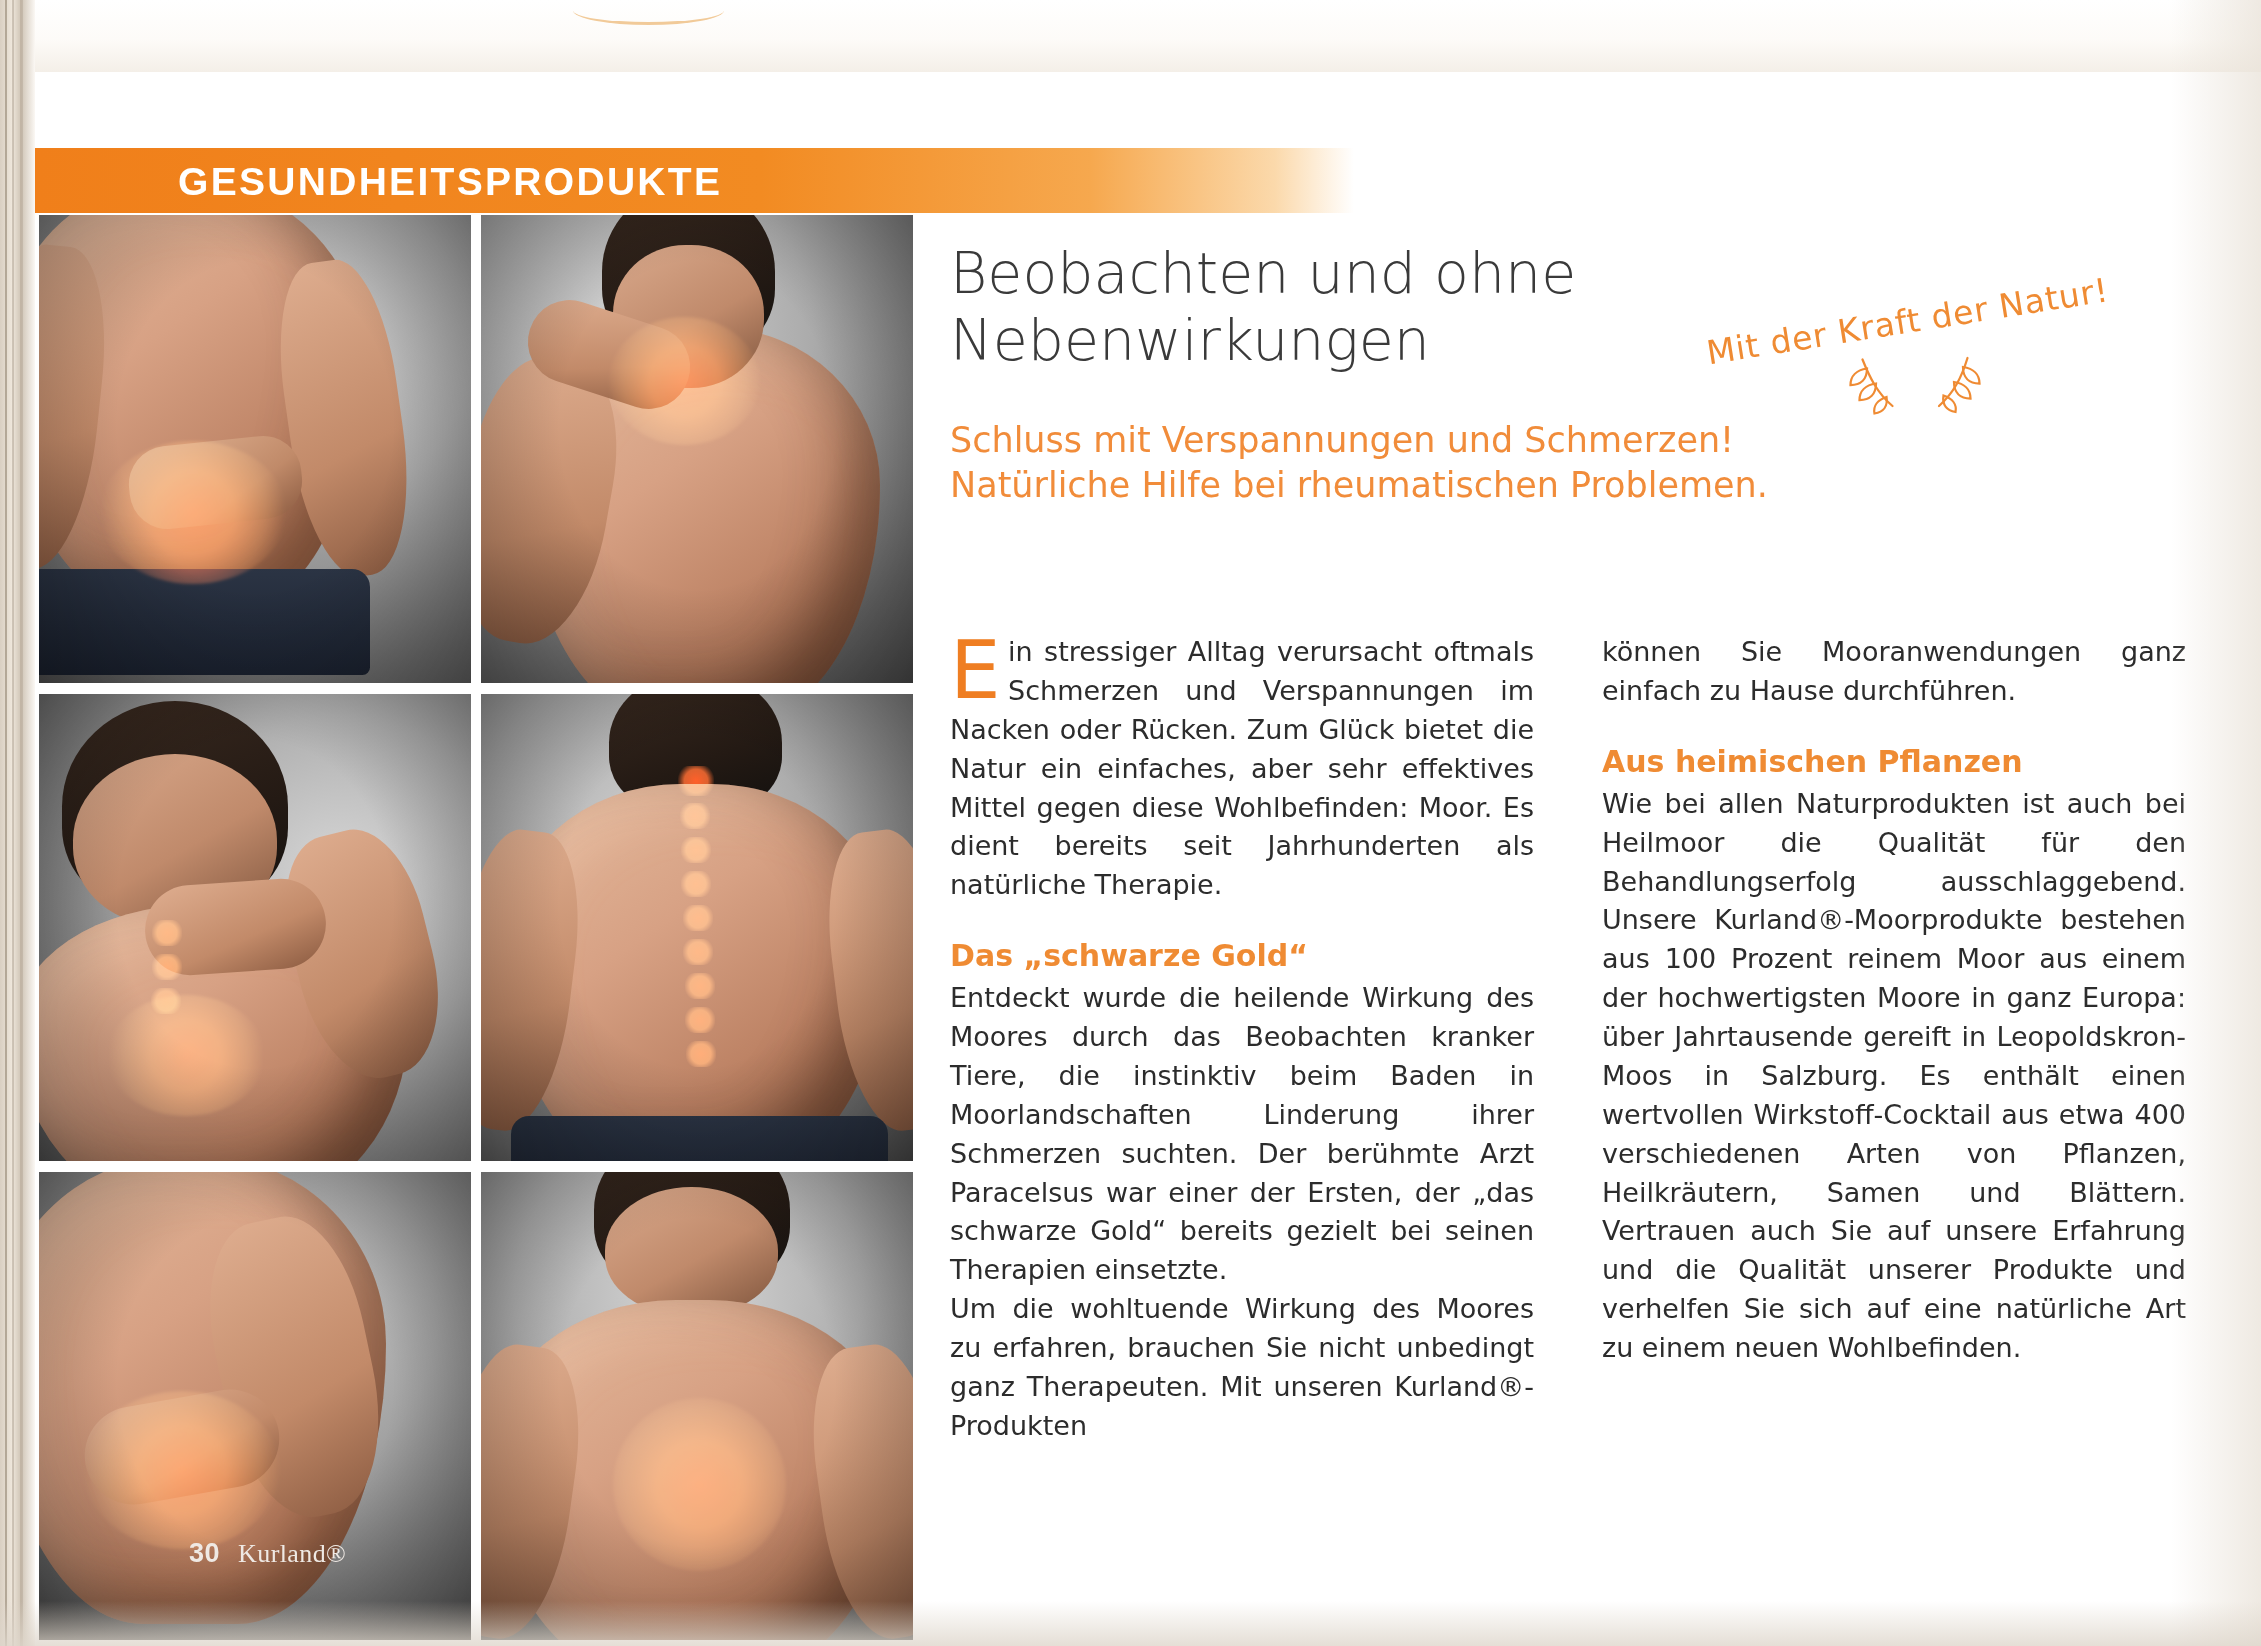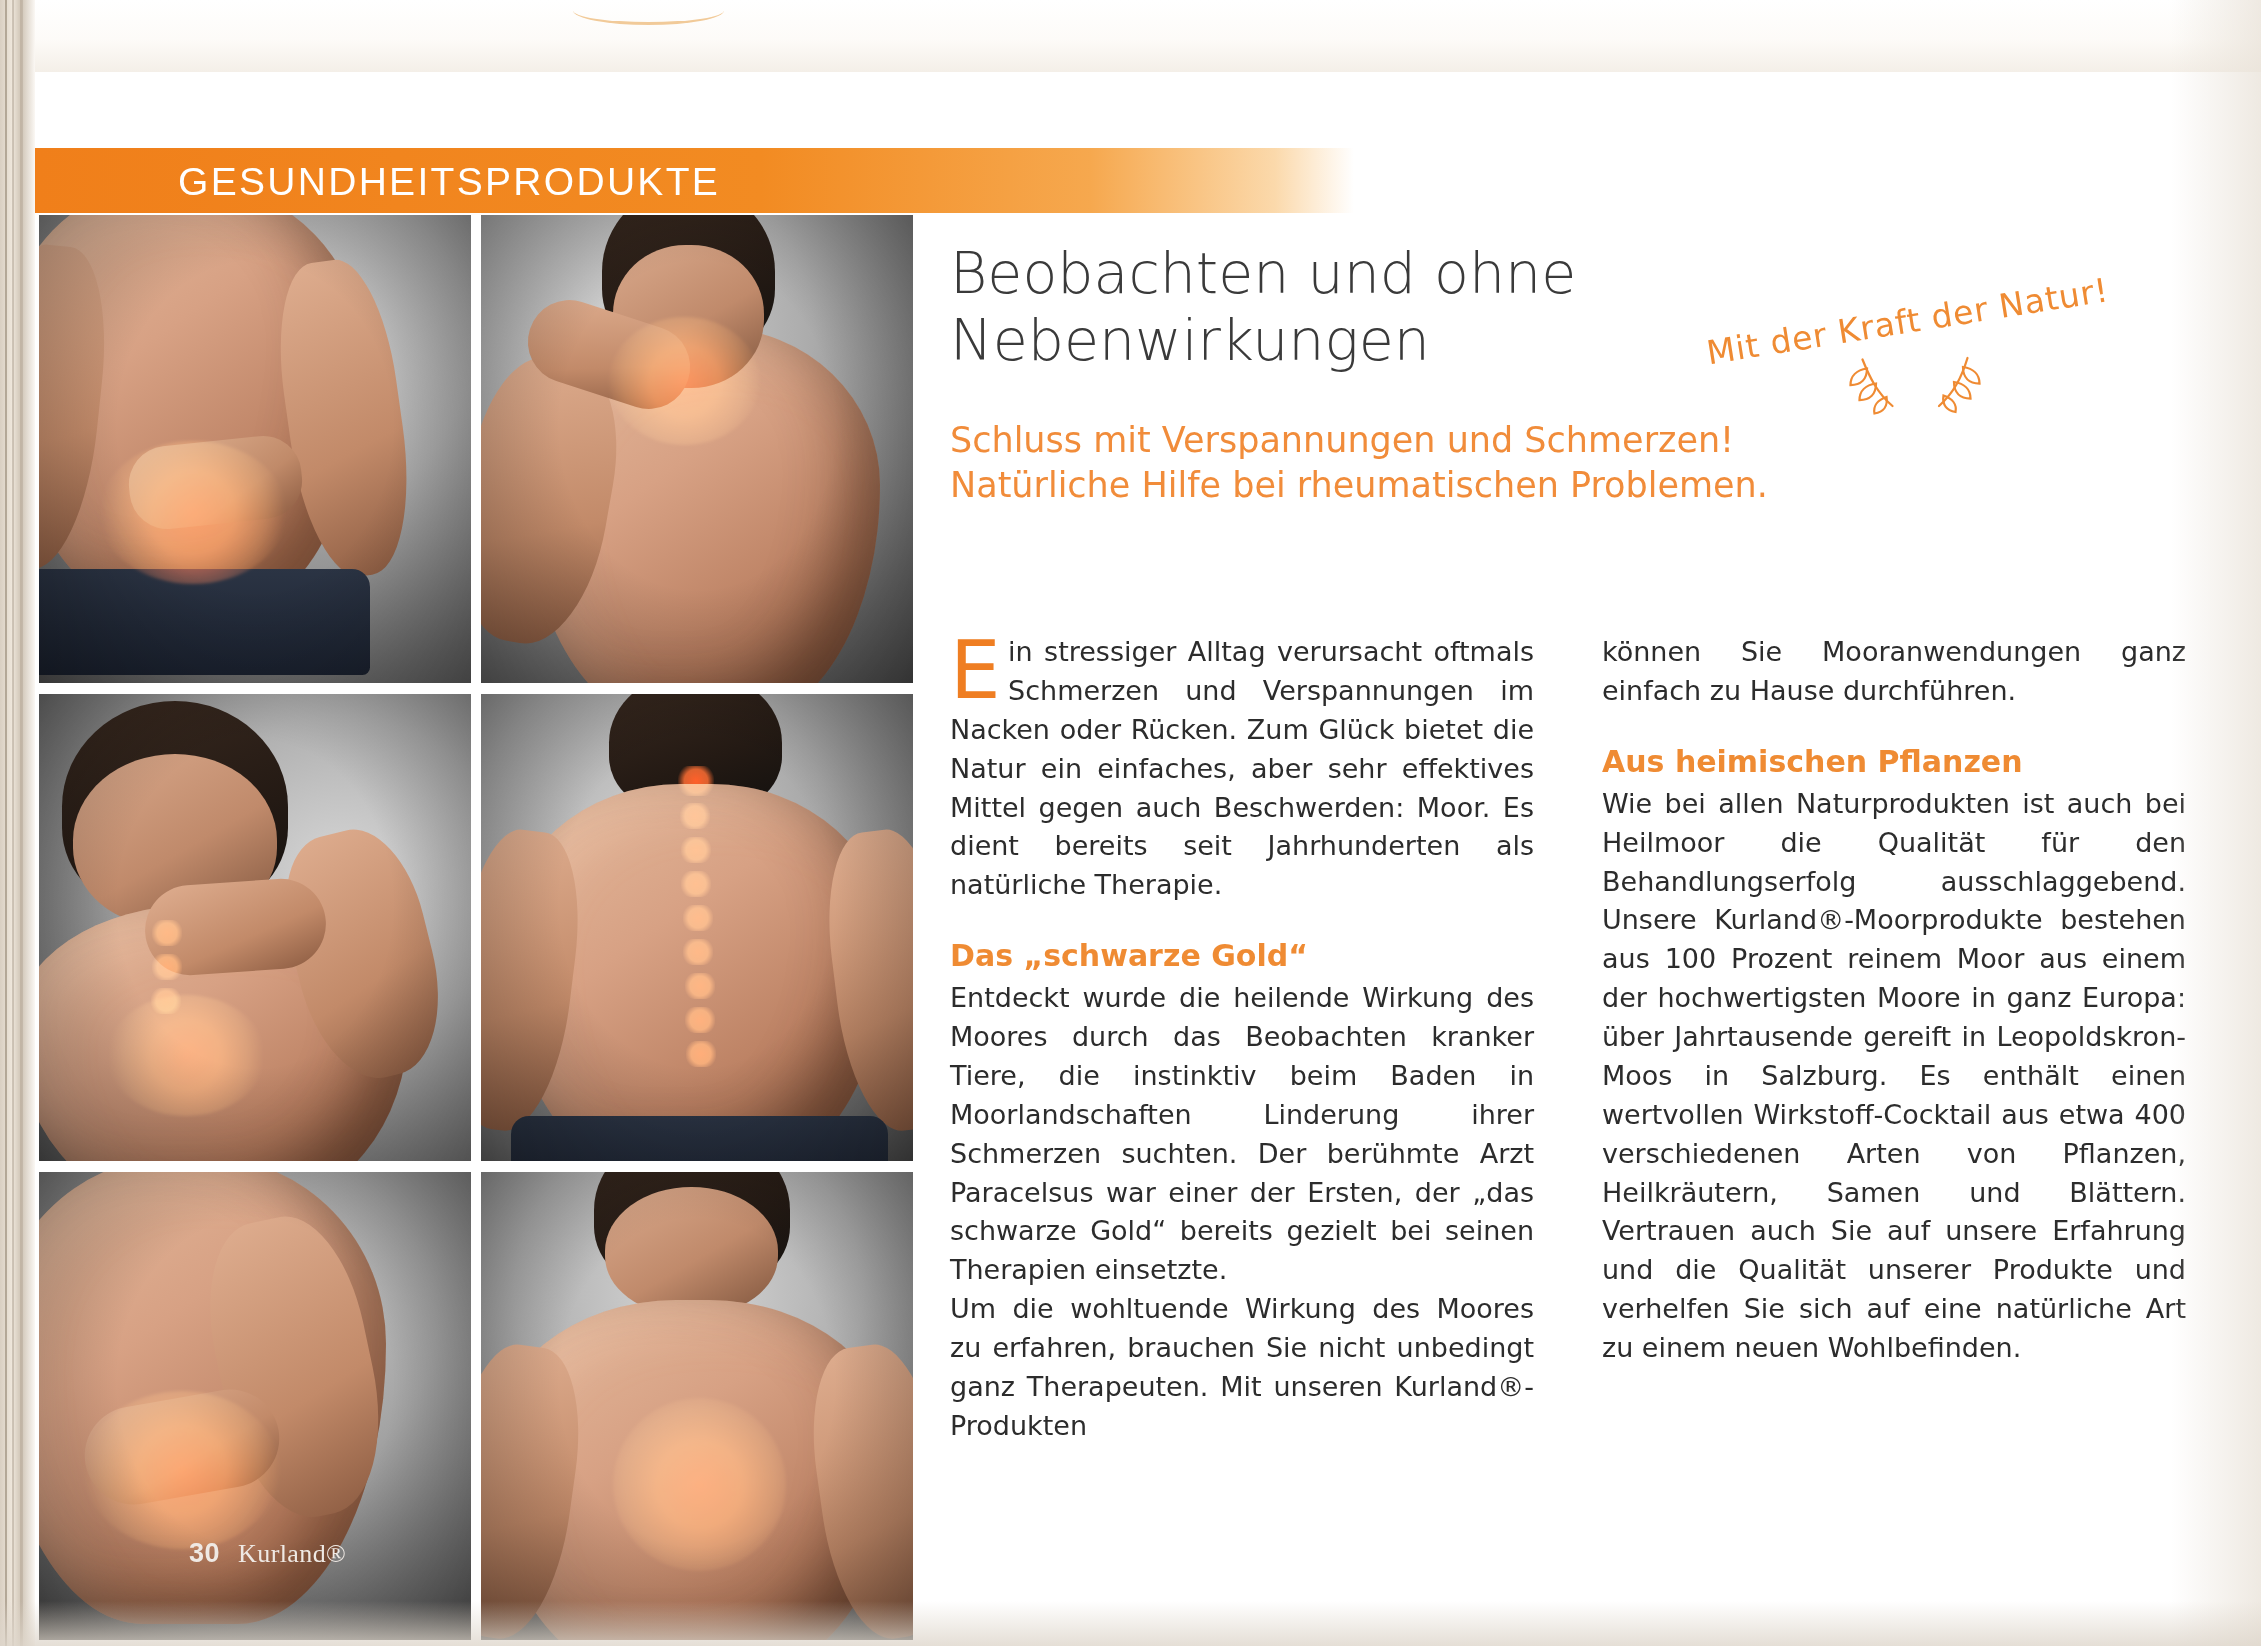--- a/index.html
+++ b/index.html
@@ -64,21 +64,21 @@
     top: 148px;
     width: 1319px;
     height: 65px;
     background: linear-gradient(to right, #f07f1a 0%, #f28b22 55%, #f6a84e 80%, #fbd9ab 94%, #ffffff 100%);
   }
   #masthead .kicker {
     position: absolute;
     left: 143px;
     top: 12px;
     font-size: 39px;
-    font-weight: normal;
+    font-weight: bold;
     letter-spacing: 2.3px;
     color: #ffffff;
     font-family: "Liberation Sans", sans-serif;
   }
 
   
   #photo-grid {
     position: absolute;
     left: 39px;
     top: 215px;
@@ -405,21 +405,21 @@
 
     <div id="deck">
       <div>Schluss mit Verspannungen und Schmerzen!</div>
       <div>Natürliche Hilfe bei rheumatischen Problemen.</div>
     </div>
 
     <div id="columns">
 
       <div class="col">
         <p class="dropcap-para">
-          <span class="dropcap">E</span><span>in stressiger Alltag verursacht oftmals Schmerzen und Verspannungen im Nacken oder Rücken. Zum Glück bietet die Natur ein einfaches, aber sehr effektives Mittel gegen auch Beschwerden: Moor. Es dient bereits seit Jahrhunderten als natürliche Therapie.</span>
+          <span class="dropcap">E</span><span>in stressiger Alltag verursacht oftmals Schmerzen und Verspannungen im Nacken oder Rücken. Zum Glück bietet die Natur ein einfaches, aber sehr effektives Mittel gegen diese Wohlbefinden: Moor. Es dient bereits seit Jahrhunderten als natürliche Therapie.</span>
         </p>
 
         <h3>Das „schwarze Gold“</h3>
         <p>Entdeckt wurde die heilende Wirkung des Moores durch das Beobachten kranker Tiere, die instinktiv beim Baden in Moorlandschaften Linderung ihrer Schmerzen suchten. Der berühmte Arzt Paracelsus war einer der Ersten, der „das schwarze Gold“ bereits gezielt bei seinen Therapien einsetzte.</p>
 
         <p>Um die wohltuende Wirkung des Moores zu erfahren, brauchen Sie nicht unbedingt ganz Therapeuten. Mit unseren Kurland®-Produkten</p>
       </div>
 
       <div class="col">
         <p>können Sie Mooranwendungen ganz einfach zu Hause durchführen.</p>

